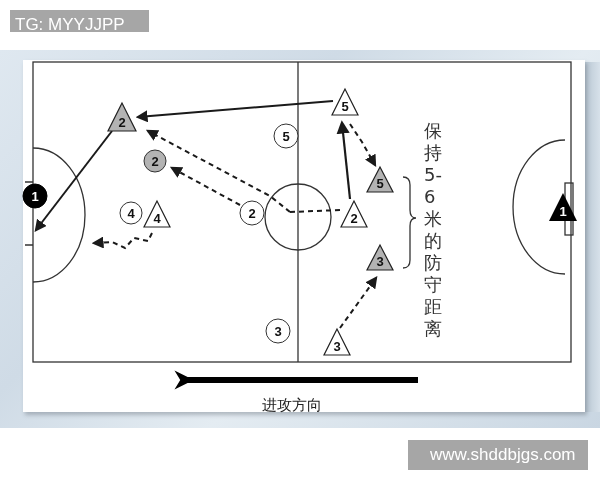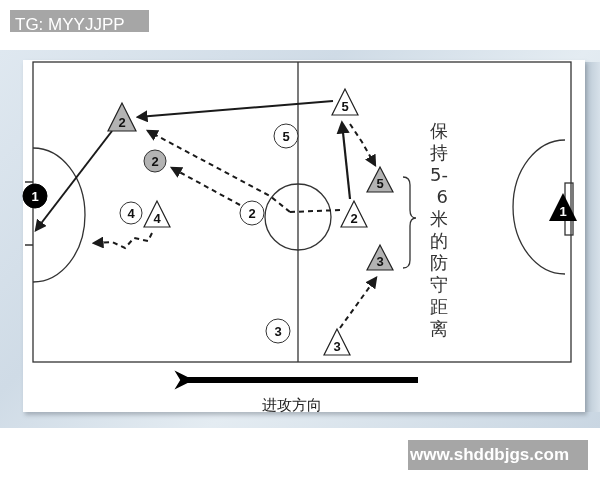--- a/index.html
+++ b/index.html
@@ -20,25 +20,25 @@
   .right-strip {
     position: absolute; left: 585px; top: 62px; width: 15px; height: 350px;
     background: linear-gradient(90deg, #b9c7d3, #d7e1ea);
   }
   svg.diagram { position: absolute; left: 0; top: 0; }
   .tag {
     position: absolute; background: #a6a6a6; color: #ffffff;
     font-family: "Liberation Sans", sans-serif;
   }
   .tag-top { left: 10px; top: 10px; width: 139px; height: 22px; font-size: 17px; line-height: 30px; padding-left: 5px; box-sizing: border-box; }
-  .tag-bottom { left: 408px; top: 440px; width: 180px; height: 30px; font-size: 17px; line-height: 30px; padding-left: 2px; box-sizing: border-box; font-weight: bold; }
+  .tag-bottom { left: 408px; top: 440px; width: 180px; height: 30px; font-size: 17px; line-height: 30px; padding-left: 22px; box-sizing: border-box; }
   .side-note {
     position: absolute; left: 424px; top: 120px; width: 24px;
     font-family: "DejaVu Sans", sans-serif; font-size: 18px; line-height: 22px;
-    color: #333333; text-align: right; word-break: break-all;
+    color: #333333; text-align: left; word-break: break-all;
   }
   .caption {
     position: absolute; left: 262px; top: 396px; font-size: 15px; color: #222;
     font-family: "DejaVu Sans", sans-serif;
   }
 </style>
 </head>
 <body>
 
 <div class="bg-band"></div>

